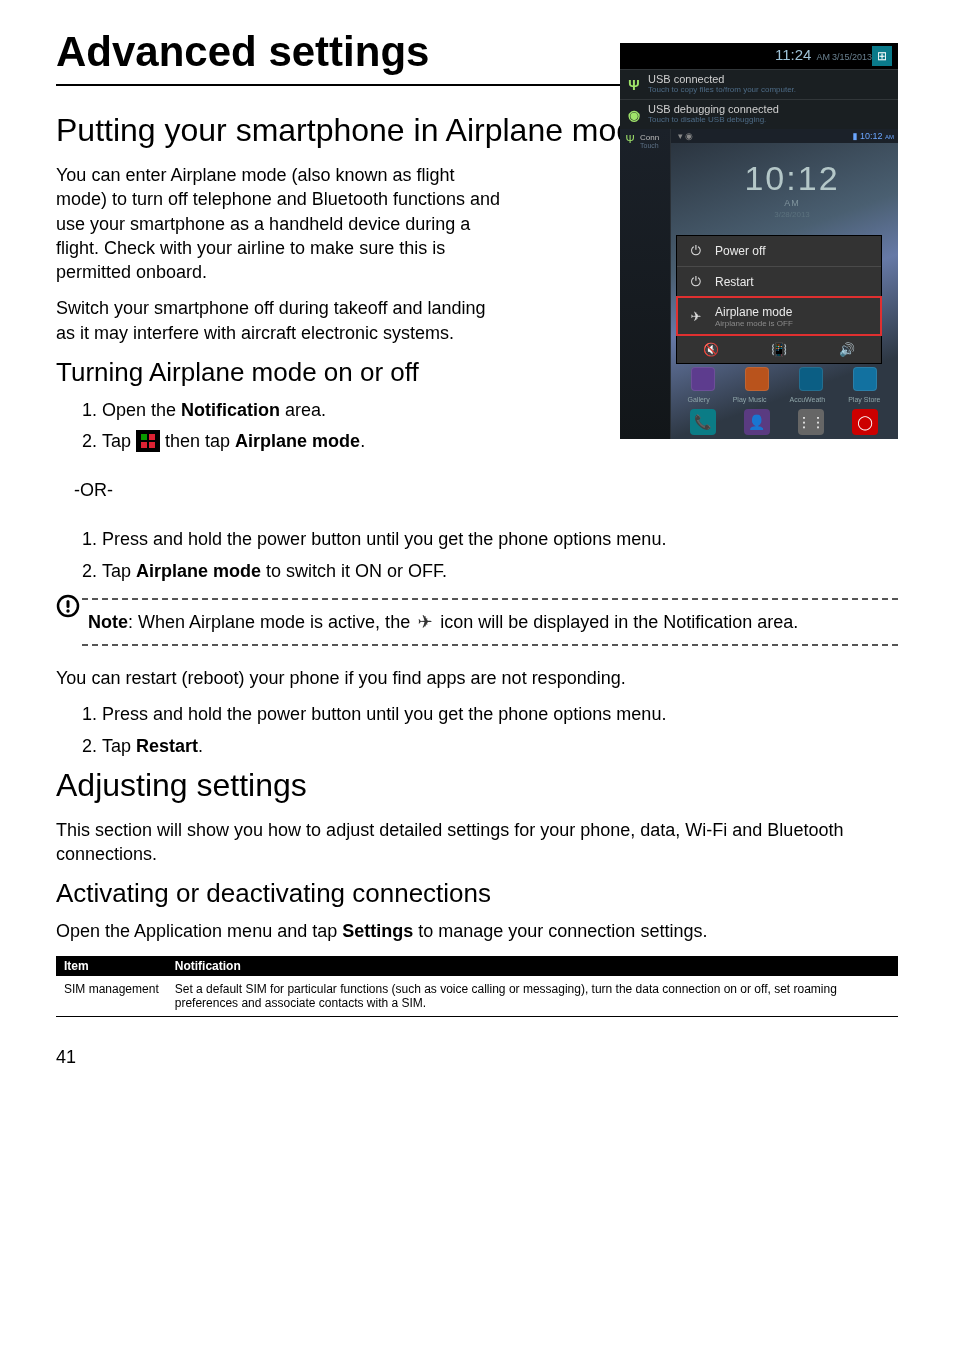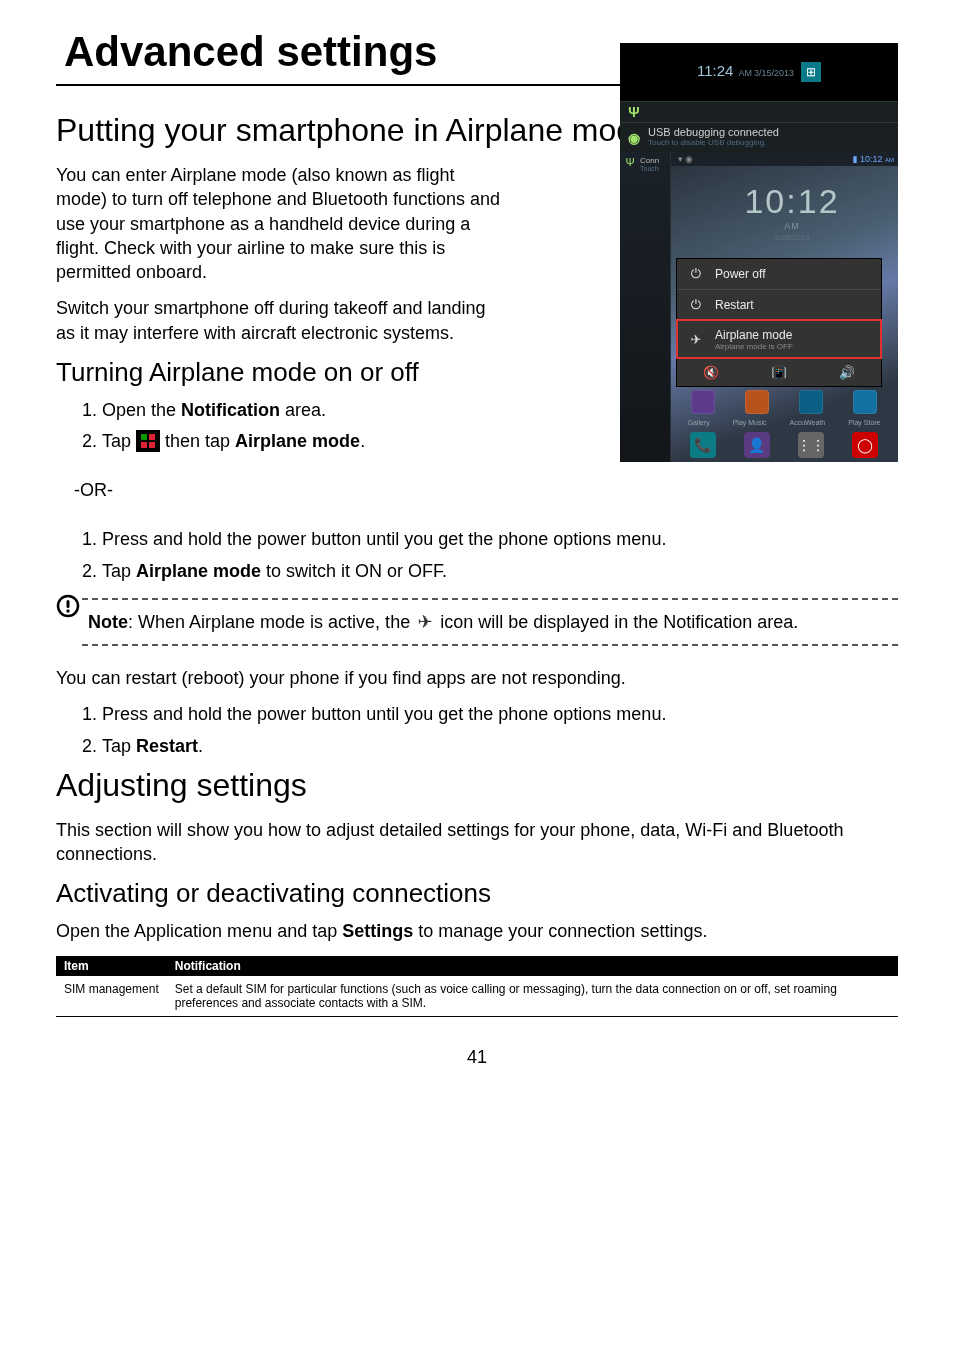--- a/index.html
+++ b/index.html
@@ -10,21 +10,21 @@
     color: #000;
     width: 954px;
   }
   .page {
     padding: 28px 56px 32px 56px;
     position: relative;
   }
   h1.chapter {
     font-size: 42px;
     font-weight: bold;
-    margin: 0 0 8px 8px;
+    margin: 0 0 8px 0;
   }
   .hr-thick {
     border: none;
     border-top: 2px solid #000;
     margin: 2px 0 26px 0;
   }
   h2.section {
     font-size: 32px;
     font-weight: normal;
     margin: 8px 0 14px 0;
@@ -85,25 +85,24 @@
     width: 278px;
     margin: -120px 0 10px 20px;
     background: #000;
     position: relative;
     font-family: Arial, sans-serif;
   }
   .fig-statusbar {
     background: #000;
     color: #a4b7c4;
     font-size: 11px;
-    padding: 19px 6px;
+    padding: 3px 6px;
     display: flex;
-    justify-content: center;
+    justify-content: flex-end;
     align-items: baseline;
-    gap: 7px;
   }
   .fig-statusbar .clock { color: #9fc3d8; font-size: 15px;}
   .fig-statusbar .date { color: #6a8190; font-size: 9px; margin-left:2px;}
   .fig-statusbar .qsicon {
     width: 20px; height: 20px;
     background: #0a7a8a;
     display:inline-block;
     position:relative;
     color:#fff;
     font-size:12px;
@@ -321,21 +320,21 @@
     font-weight: bold;
     padding: 3px 8px;
   }
   .tbl td {
     padding: 6px 8px;
     vertical-align: top;
     border-bottom: 1px solid #000;
   }
   .tbl td:first-child { white-space: nowrap; }
   .pgnum {
-    text-align: center;
+    text-align: left;
     font-size: 18px;
     margin-top: 30px;
   }
   svg.warn-svg { display:block; }
 </style>
 </head>
 <body>
 
 <div class="page">
   <h1 class="chapter">Advanced settings</h1>
@@ -346,20 +345,24 @@
   <div class="figure">
     <div class="fig-statusbar">
       <span>
         <span class="clock">11:24</span>
         <span class="date">AM</span><span class="date">3/15/2013</span>
       </span>
       <span class="qsicon">⊞</span>
     </div>
     <div class="fig-notifrow">
       <div class="nicon">Ψ</div>
+      <div class="ninfo">
+        <div class="ntitle">USB connected</div>
+        <div class="nsub">Touch to copy files to/from your computer.</div>
+      </div>
     </div>
     <div class="fig-notifrow">
       <div class="nicon" style="color:#9fe36a;">◉</div>
       <div class="ninfo">
         <div class="ntitle">USB debugging connected</div>
         <div class="nsub">Touch to disable USB debugging.</div>
       </div>
     </div>
     <div class="fig-body">
       <div class="fig-wall">

